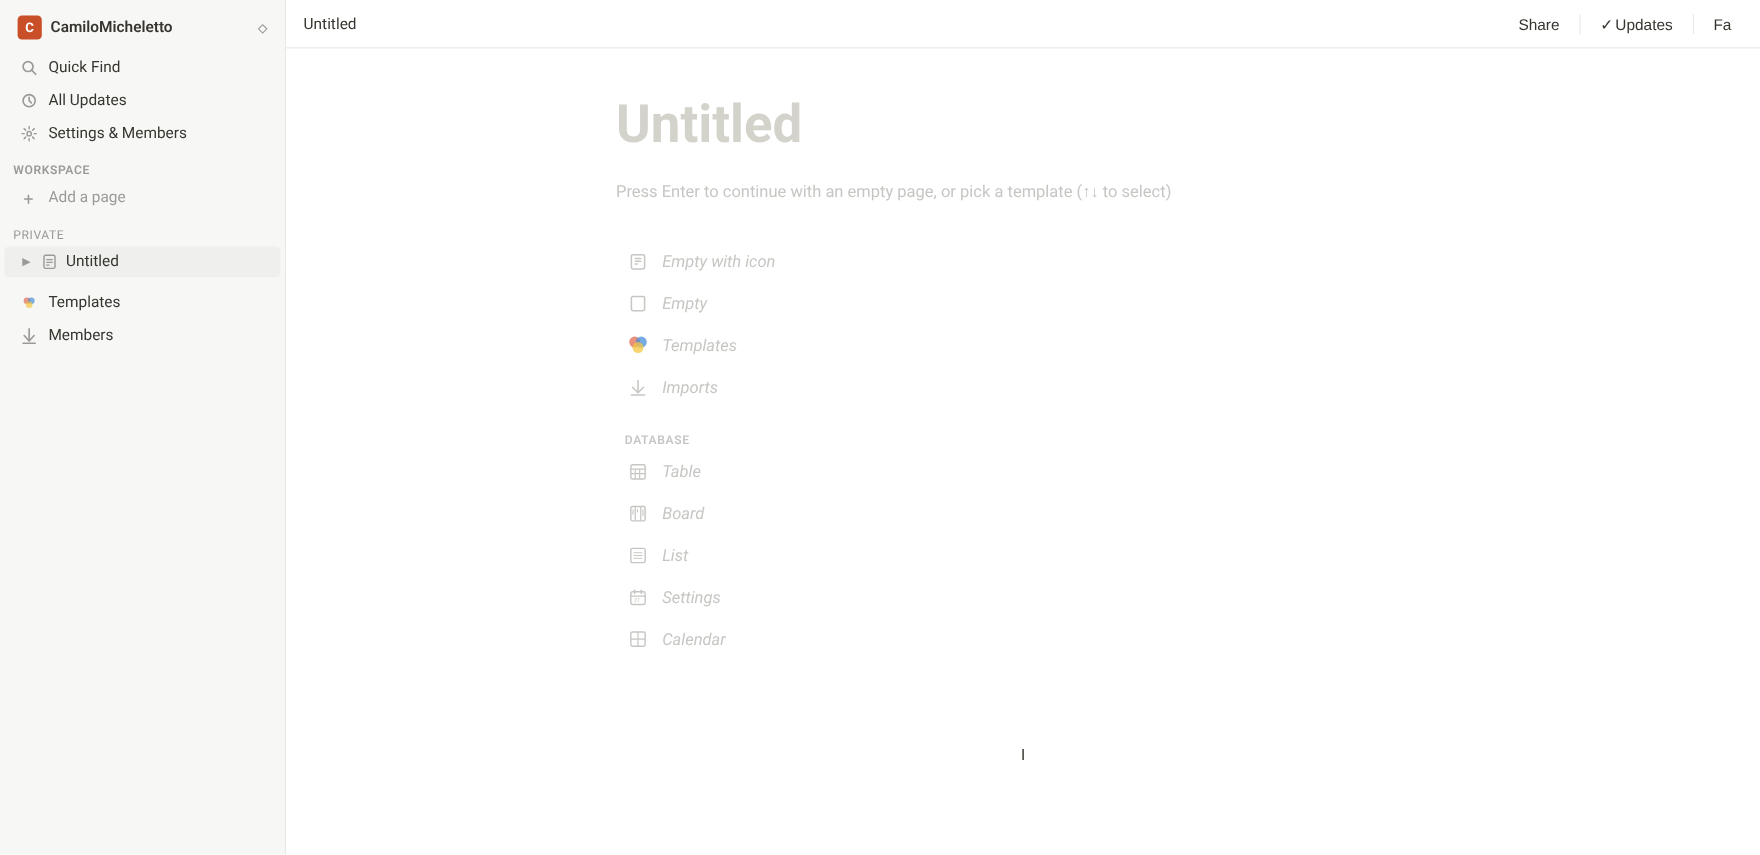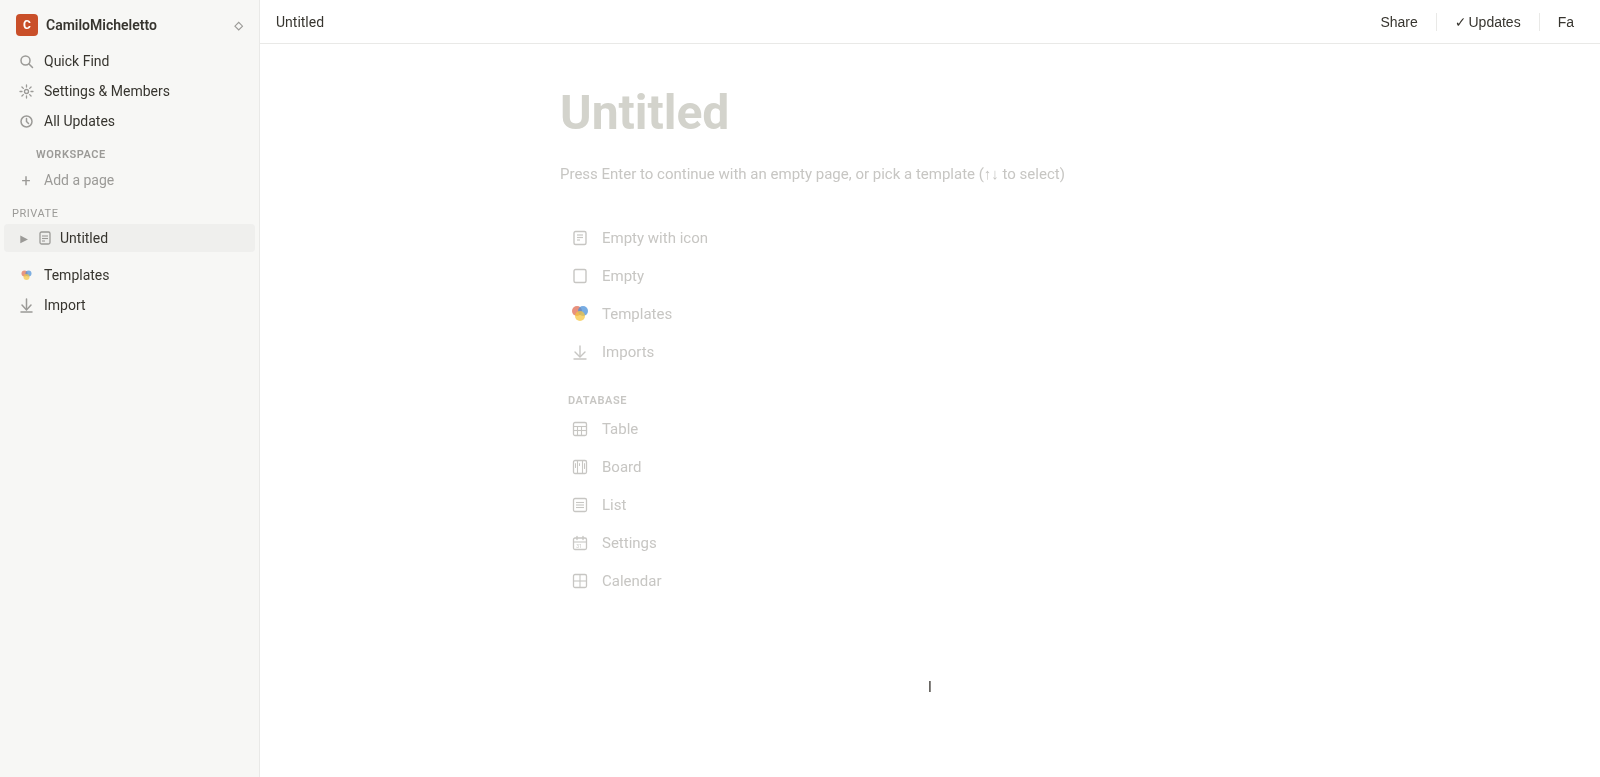--- a/index.html
+++ b/index.html
@@ -86,21 +86,20 @@
       flex-shrink: 0;
     }
 
     .sidebar-section-label {
       font-size: 11px;
       font-weight: 600;
       color: #9b9a97;
       text-transform: uppercase;
       letter-spacing: 0.05em;
       padding: 12px 12px 4px 12px;
-      margin-left: 24px;
     }
 
     .sidebar-add-page {
       display: flex;
       align-items: center;
       padding: 5px 12px;
       cursor: pointer;
       border-radius: 4px;
       margin: 0 4px;
       font-size: 14px;
@@ -250,20 +249,21 @@
     }
 
     .template-option {
       display: flex;
       align-items: center;
       padding: 6px 8px;
       border-radius: 4px;
       cursor: pointer;
       font-size: 15px;
       color: #c7c6c3;
+      font-style: italic;
     }
 
     .template-option-icon {
       width: 24px;
       height: 24px;
       margin-right: 10px;
       display: flex;
       align-items: center;
       justify-content: center;
       font-size: 16px;
@@ -330,35 +330,35 @@
         <circle cx="6.5" cy="6.5" r="4.5" stroke="#9b9a97" stroke-width="1.5"></circle>
         <line x1="10" y1="10" x2="13.5" y2="13.5" stroke="#9b9a97" stroke-width="1.5" stroke-linecap="round"></line>
       </svg>
     </span>
     <span>Quick Find</span>
   </div>
 
   <div class="sidebar-nav-item">
     <span class="sidebar-nav-icon">
       <svg width="15" height="15" viewBox="0 0 15 15" fill="none">
+        <circle cx="7.5" cy="7.5" r="5.5" stroke="#9b9a97" stroke-width="1.5"></circle>
+        <polyline points="7.5,4.5 7.5,7.5 9.5,9.5" stroke="#9b9a97" stroke-width="1.5" stroke-linecap="round"></polyline>
+      </svg>
+    </span>
+    <span>All Updates</span>
+  </div>
+
+  <div class="sidebar-nav-item">
+    <span class="sidebar-nav-icon">
+      <svg width="15" height="15" viewBox="0 0 15 15" fill="none">
         <circle cx="7.5" cy="7.5" r="2" stroke="#9b9a97" stroke-width="1.3"></circle>
         <path d="M7.5 1v2M7.5 12v2M1 7.5h2M12 7.5h2M2.93 2.93l1.41 1.41M10.66 10.66l1.41 1.41M2.93 12.07l1.41-1.41M10.66 4.34l1.41-1.41" stroke="#9b9a97" stroke-width="1.3" stroke-linecap="round"></path>
       </svg>
     </span>
     <span>Settings &amp; Members</span>
-  </div>
-
-  <div class="sidebar-nav-item">
-    <span class="sidebar-nav-icon">
-      <svg width="15" height="15" viewBox="0 0 15 15" fill="none">
-        <circle cx="7.5" cy="7.5" r="5.5" stroke="#9b9a97" stroke-width="1.5"></circle>
-        <polyline points="7.5,4.5 7.5,7.5 9.5,9.5" stroke="#9b9a97" stroke-width="1.5" stroke-linecap="round"></polyline>
-      </svg>
-    </span>
-    <span>All Updates</span>
   </div>
 
   <div class="sidebar-section-label">WORKSPACE</div>
 
   <div class="sidebar-add-page">
     <span class="add-icon">+</span>
     <span>Add a page</span>
   </div>
 
   <div class="sidebar-private-label">PRIVATE</div>
@@ -389,21 +389,21 @@
     </div>
 
     <div class="sidebar-nav-item">
       <span class="sidebar-nav-icon">
         <svg width="15" height="15" viewBox="0 0 15 15" fill="none">
           <polyline points="3,7 7.5,12 12,7" stroke="#9b9a97" stroke-width="1.5" fill="none" stroke-linecap="round"></polyline>
           <line x1="7.5" y1="1" x2="7.5" y2="11" stroke="#9b9a97" stroke-width="1.5" stroke-linecap="round"></line>
           <line x1="2" y1="14" x2="13" y2="14" stroke="#9b9a97" stroke-width="1.5" stroke-linecap="round"></line>
         </svg>
       </span>
-      <span>Import</span>
+      <span>Members</span>
     </div>
 
   </div>
 </div>
 
 <div id="topbar">
   <span class="topbar-title">Untitled</span>
   <div class="topbar-actions">
     <button class="topbar-btn">Share</button>
     <div class="topbar-divider"></div>

